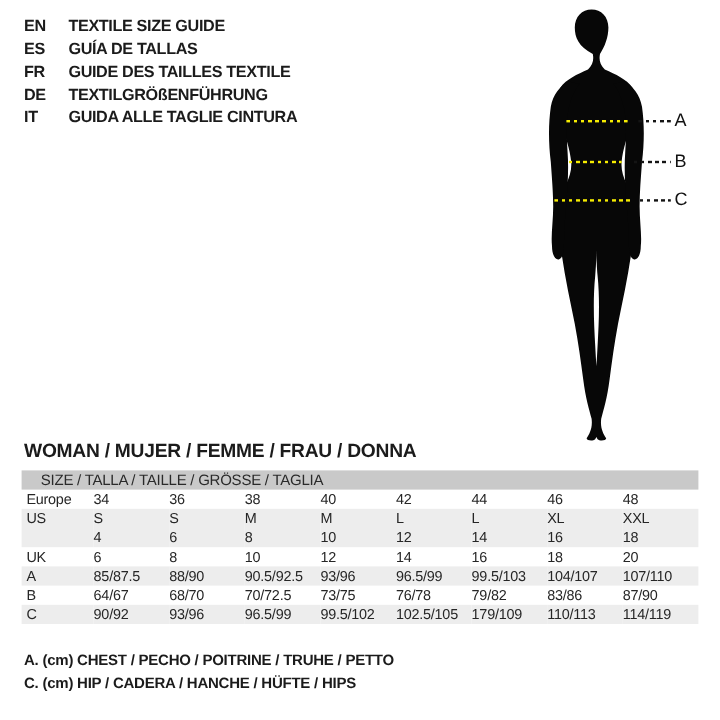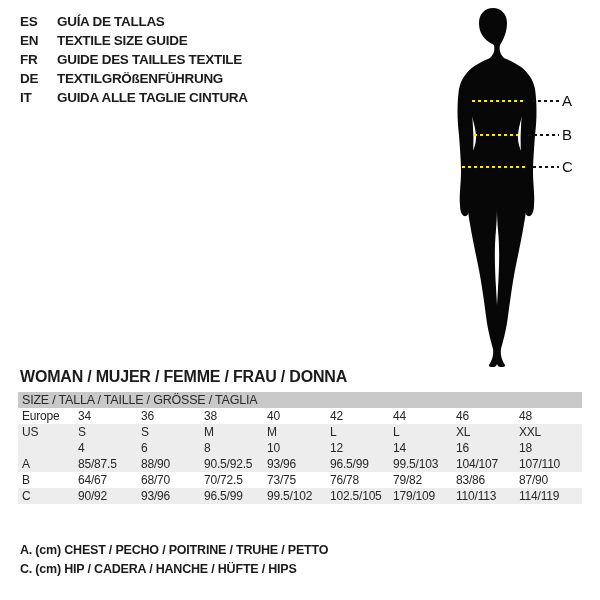--- a/index.html
+++ b/index.html
@@ -43,47 +43,47 @@
     position:absolute; left:18px; top:392px; width:564px;
     border-collapse:collapse; table-layout:fixed; font-size:12px; color:#262626;
   }
   .size-table col.c-label { width:60px; }
   .size-table col.c-val { width:63px; }
   .size-table th, .size-table td {
     padding:0; height:16px; font-weight:400; vertical-align:middle;
     white-space:nowrap; letter-spacing:-0.2px;
   }
   .size-table .hdr {
-    background:#c9c9c9; text-align:left; padding-left:4px; font-size:12.5px;
+    background:#c9c9c9; text-align:left; padding-left:16px; font-size:12.5px;
     color:#2a2a2a; height:16px;
   }
   .size-table td.lbl { text-align:left; padding-left:4px; }
   .size-table td.val { }
   .size-table tr.shade { background:#ededed; }
 
   
   .legend { position:absolute; left:20px; top:541px; }
   .legend-line {
     height:19px; line-height:19px; font-size:12.5px; font-weight:bold;
     letter-spacing:-0.2px; white-space:nowrap;
   }
 </style>
 </head>
 <body>
 
 <div id="canvas">
 
   <div class="lang-list">
     <div class="lang-row">
+      <span class="lang-code">EN</span>
+      <span class="lang-title">TEXTILE SIZE GUIDE</span>
+    </div>
+    <div class="lang-row">
       <span class="lang-code">ES</span>
       <span class="lang-title">GUÍA DE TALLAS</span>
-    </div>
-    <div class="lang-row">
-      <span class="lang-code">EN</span>
-      <span class="lang-title">TEXTILE SIZE GUIDE</span>
     </div>
     <div class="lang-row">
       <span class="lang-code">FR</span>
       <span class="lang-title">GUIDE DES TAILLES TEXTILE</span>
     </div>
     <div class="lang-row">
       <span class="lang-code">DE</span>
       <span class="lang-title">TEXTILGRÖßENFÜHRUNG</span>
     </div>
     <div class="lang-row">
@@ -156,20 +156,31 @@
       <td class="lbl"></td>
       <td class="val">4</td>
       <td class="val">6</td>
       <td class="val">8</td>
       <td class="val">10</td>
       <td class="val">12</td>
       <td class="val">14</td>
       <td class="val">16</td>
       <td class="val">18</td>
     </tr>
+    <tr>
+      <td class="lbl">UK</td>
+      <td class="val">6</td>
+      <td class="val">8</td>
+      <td class="val">10</td>
+      <td class="val">12</td>
+      <td class="val">14</td>
+      <td class="val">16</td>
+      <td class="val">18</td>
+      <td class="val">20</td>
+    </tr>
     <tr class="shade">
       <td class="lbl">A</td>
       <td class="val">85/87.5</td>
       <td class="val">88/90</td>
       <td class="val">90.5/92.5</td>
       <td class="val">93/96</td>
       <td class="val">96.5/99</td>
       <td class="val">99.5/103</td>
       <td class="val">104/107</td>
       <td class="val">107/110</td>

